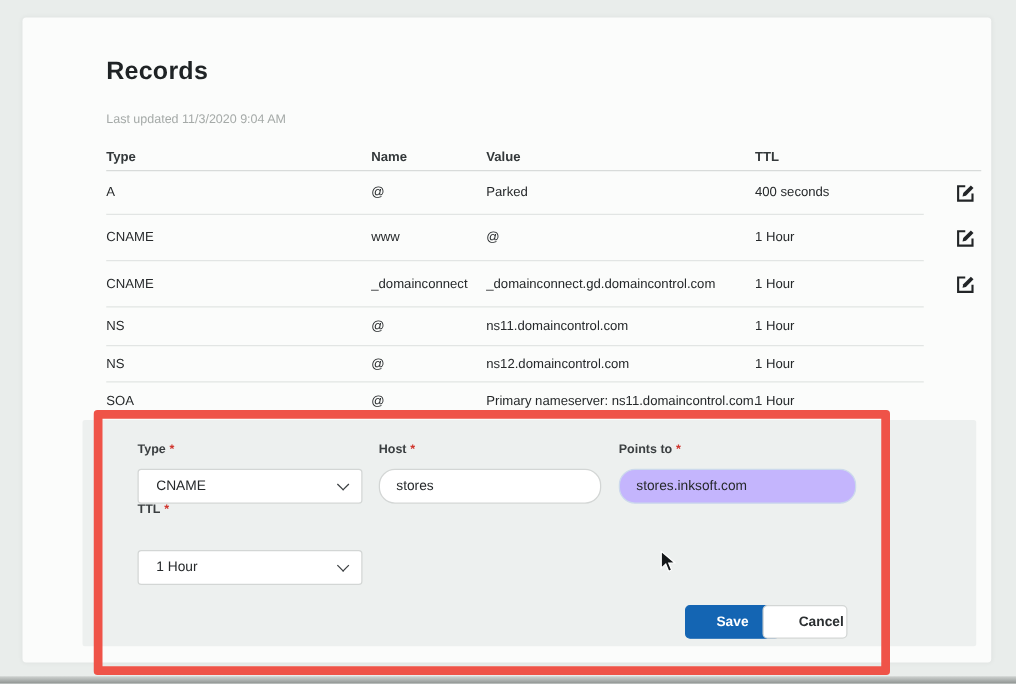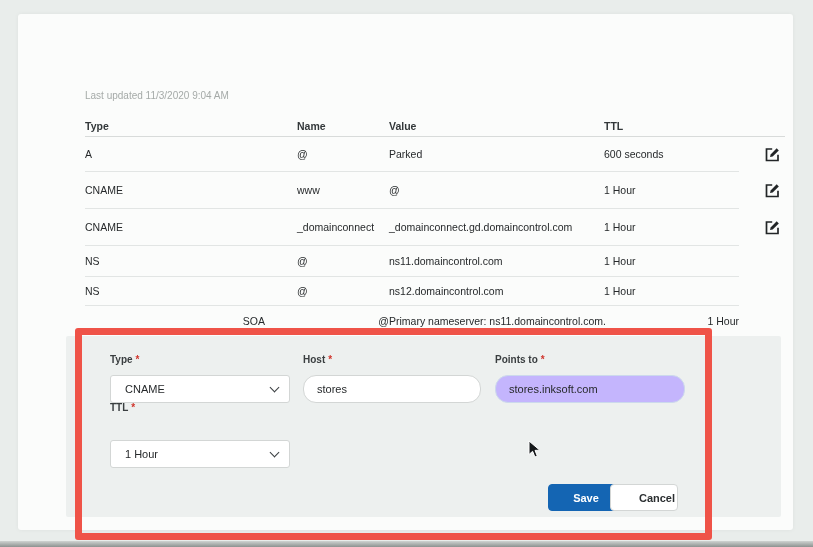--- a/index.html
+++ b/index.html
@@ -38,21 +38,21 @@
   .col-type  { width:180px; }
   .col-name  { width:124px;padding-left:32px; }
   .col-value { width:215px; }
   .col-ttl   { flex:1; }
   .col-edit  { width:46px; display:flex; align-items:center; justify-content:flex-end; padding-right:4px; }
   .body-row:nth-child(1) { height:35px; }
   .body-row:nth-child(2) { height:37px; }
   .body-row:nth-child(3) { height:37px; }
   .body-row:nth-child(4) { height:31px; }
   .body-row:nth-child(5) { height:29px; }
-  .body-row:nth-child(6) { height:29px;text-align:right; }
+  .body-row:nth-child(6) { height:29px; }
   .body-row:nth-child(6) .row-main { border-bottom:none; }
   .edit-btn { width:18px; height:18px; cursor:pointer; background:none; border:none; padding:0; }
 
   
   .form-panel {
     position:absolute; left:66px; top:336px; width:715px; height:181px;
     background:#edf0ef; border-radius:2px;
   }
   .highlight-rect {
     position:absolute; left:75px; top:328px; width:637px; height:212px;
@@ -97,39 +97,40 @@
     background:linear-gradient(#cfd3d1, #8d9290); z-index:8;
   }
 </style>
 </head>
 <body>
 
 <div id="stage">
 
   <div class="card"></div>
 
+  <div class="page-title">Records</div>
   <div class="last-updated">Last updated 11/3/2020 9:04 AM</div>
 
   <div class="records-table">
     <div class="t-row t-head">
       <div class="row-main-h">
         <div class="cell col-type">Type</div>
         <div class="cell col-name">Name</div>
         <div class="cell col-value">Value</div>
         <div class="cell col-ttl">TTL</div>
       </div>
       <div class="col-edit"></div>
     </div>
     <div>
         <div class="t-row body-row">
       <div class="row-main">
         <div class="cell col-type">A</div>
         <div class="cell col-name">@</div>
         <div class="cell col-value">Parked</div>
-        <div class="cell col-ttl">600 seconds</div>
+        <div class="cell col-ttl">400 seconds</div>
       </div>
       <div class="col-edit">
         <button class="edit-btn">
           <span>
             <svg width="17" height="17" viewBox="0 0 17 17">
               <path d="M14 8.8 V14.5 H2.5 V3 H8.2" fill="none" stroke="#222527" stroke-width="1.7"></path>
               <path d="M6.6 8.4 L12.7 2.3 L14.8 4.4 L8.7 10.5 L6 11.1 Z" fill="#222527"></path>
             </svg>
           </span>
         </button>

